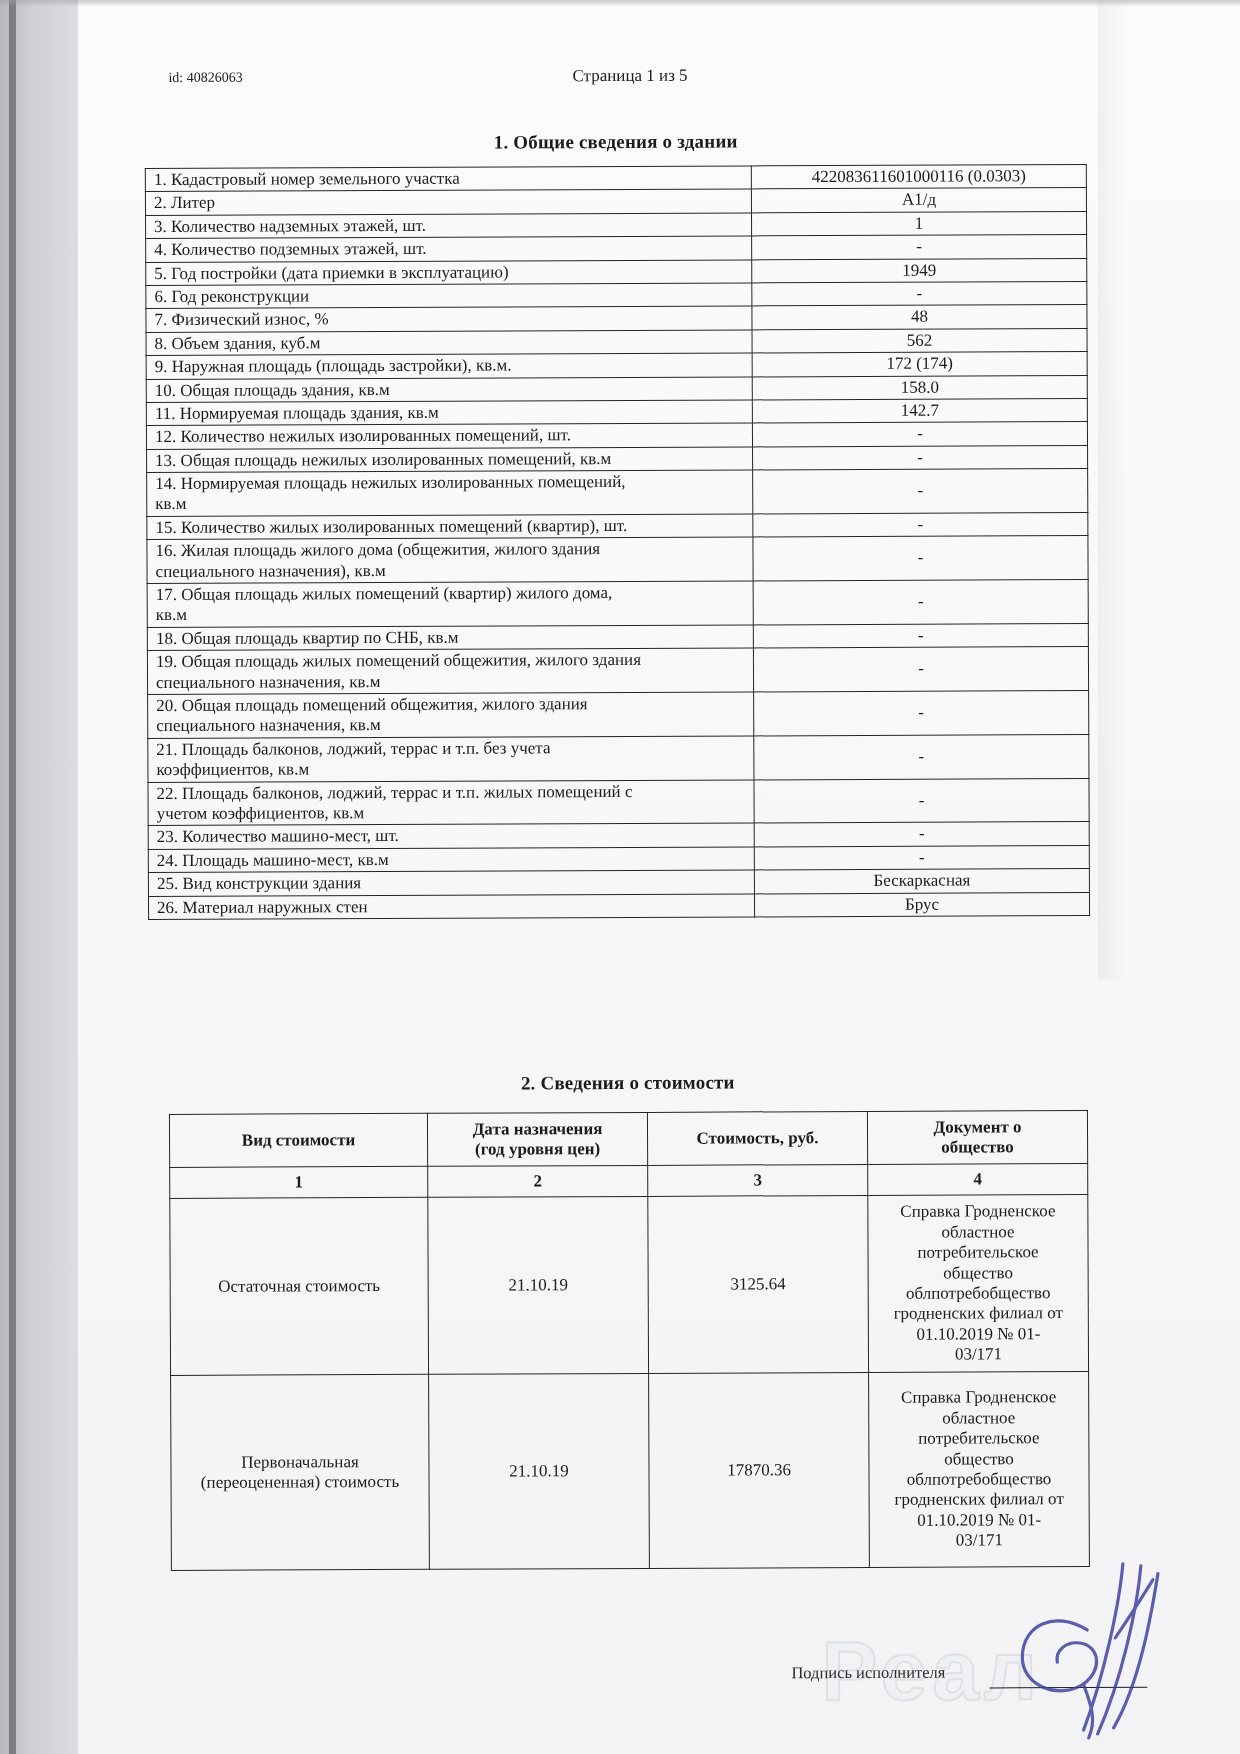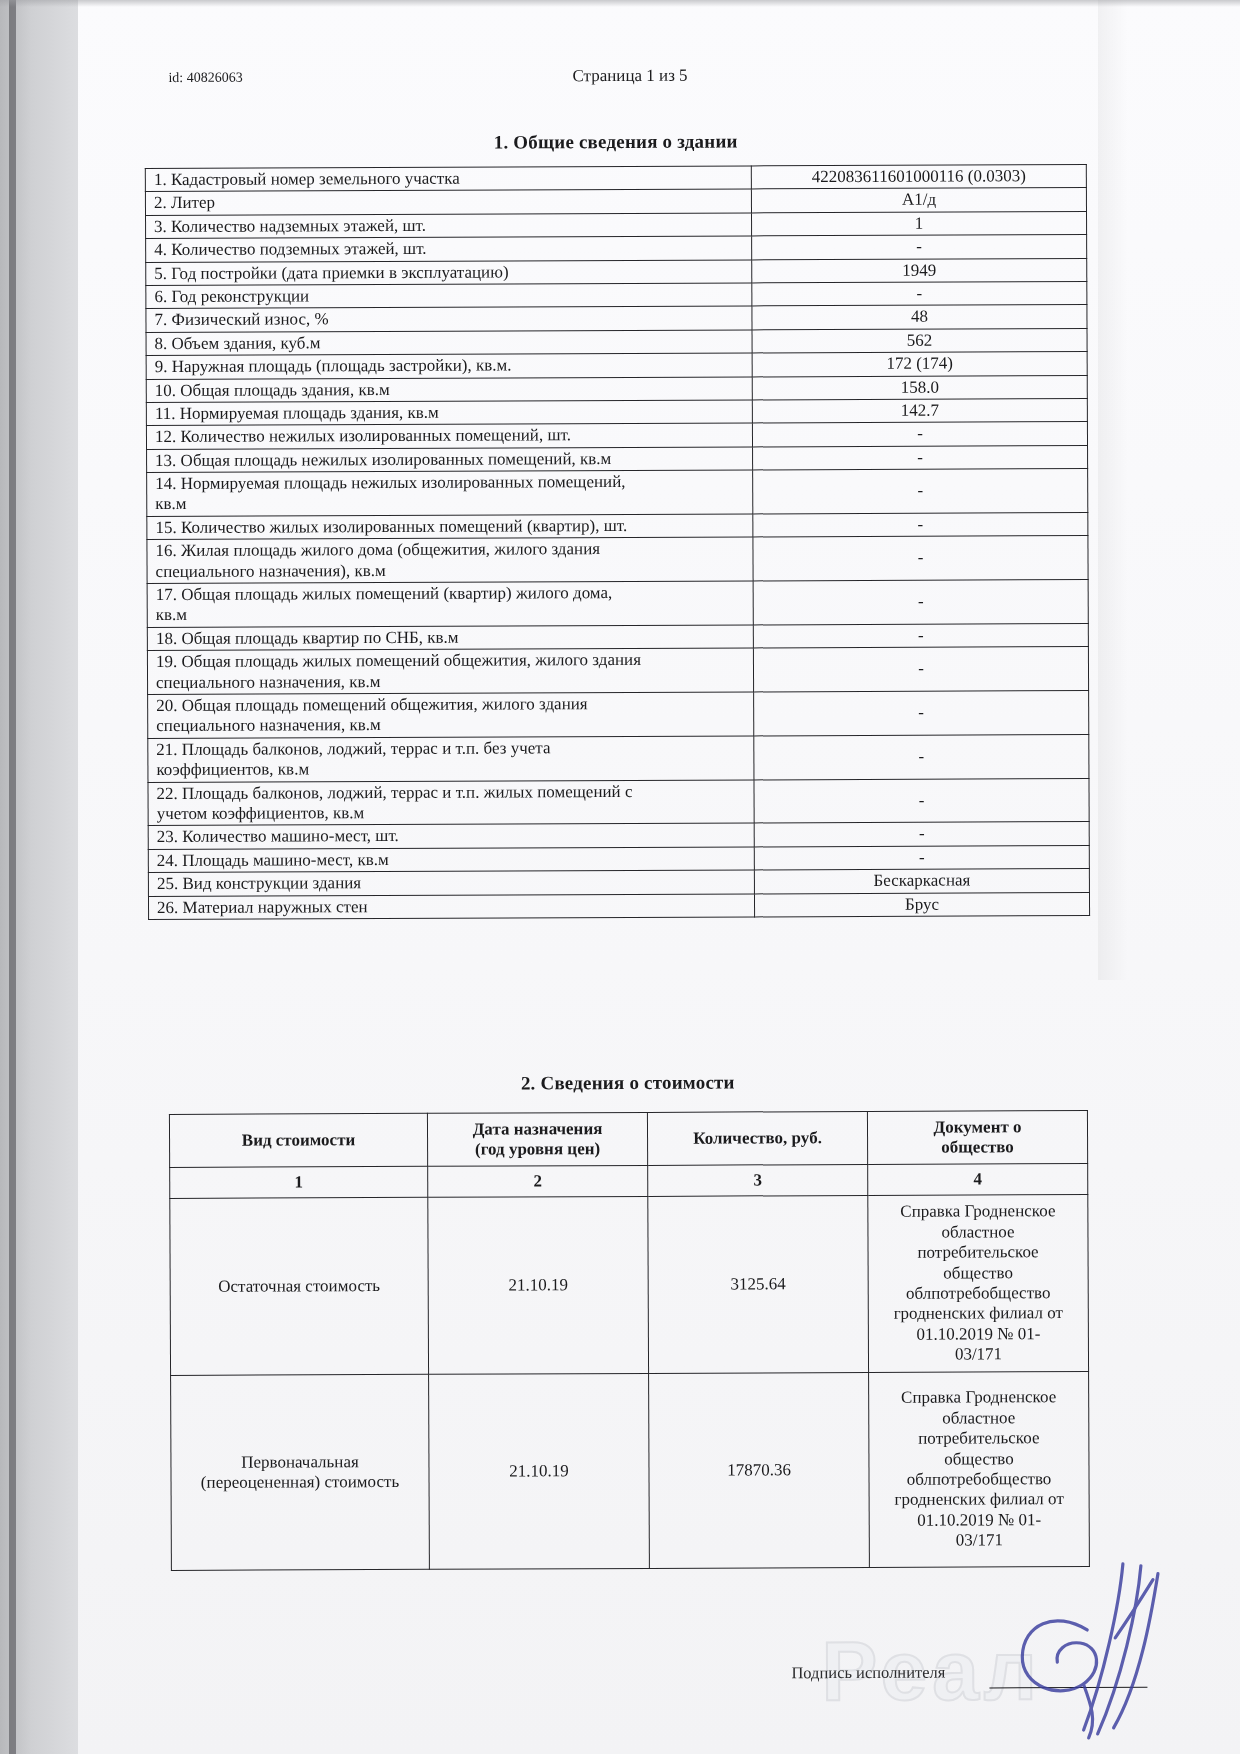--- a/index.html
+++ b/index.html
@@ -193,21 +193,21 @@
         <col style="width:258px">
           <col style="width:220px">
           <col style="width:220px">
           <col style="width:220px">
       </colgroup>
       <tbody>
         <tr>
           <th>Вид стоимости</th>
           <th>Дата назначения
 (год уровня цен)</th>
-          <th>Количество, руб.</th>
+          <th>Стоимость, руб.</th>
           <th>Документ о
 общество</th>
         </tr>
         <tr class="nums">
           <td>1</td>
           <td>2</td>
           <td>3</td>
           <td>4</td>
         </tr>
       </tbody>

